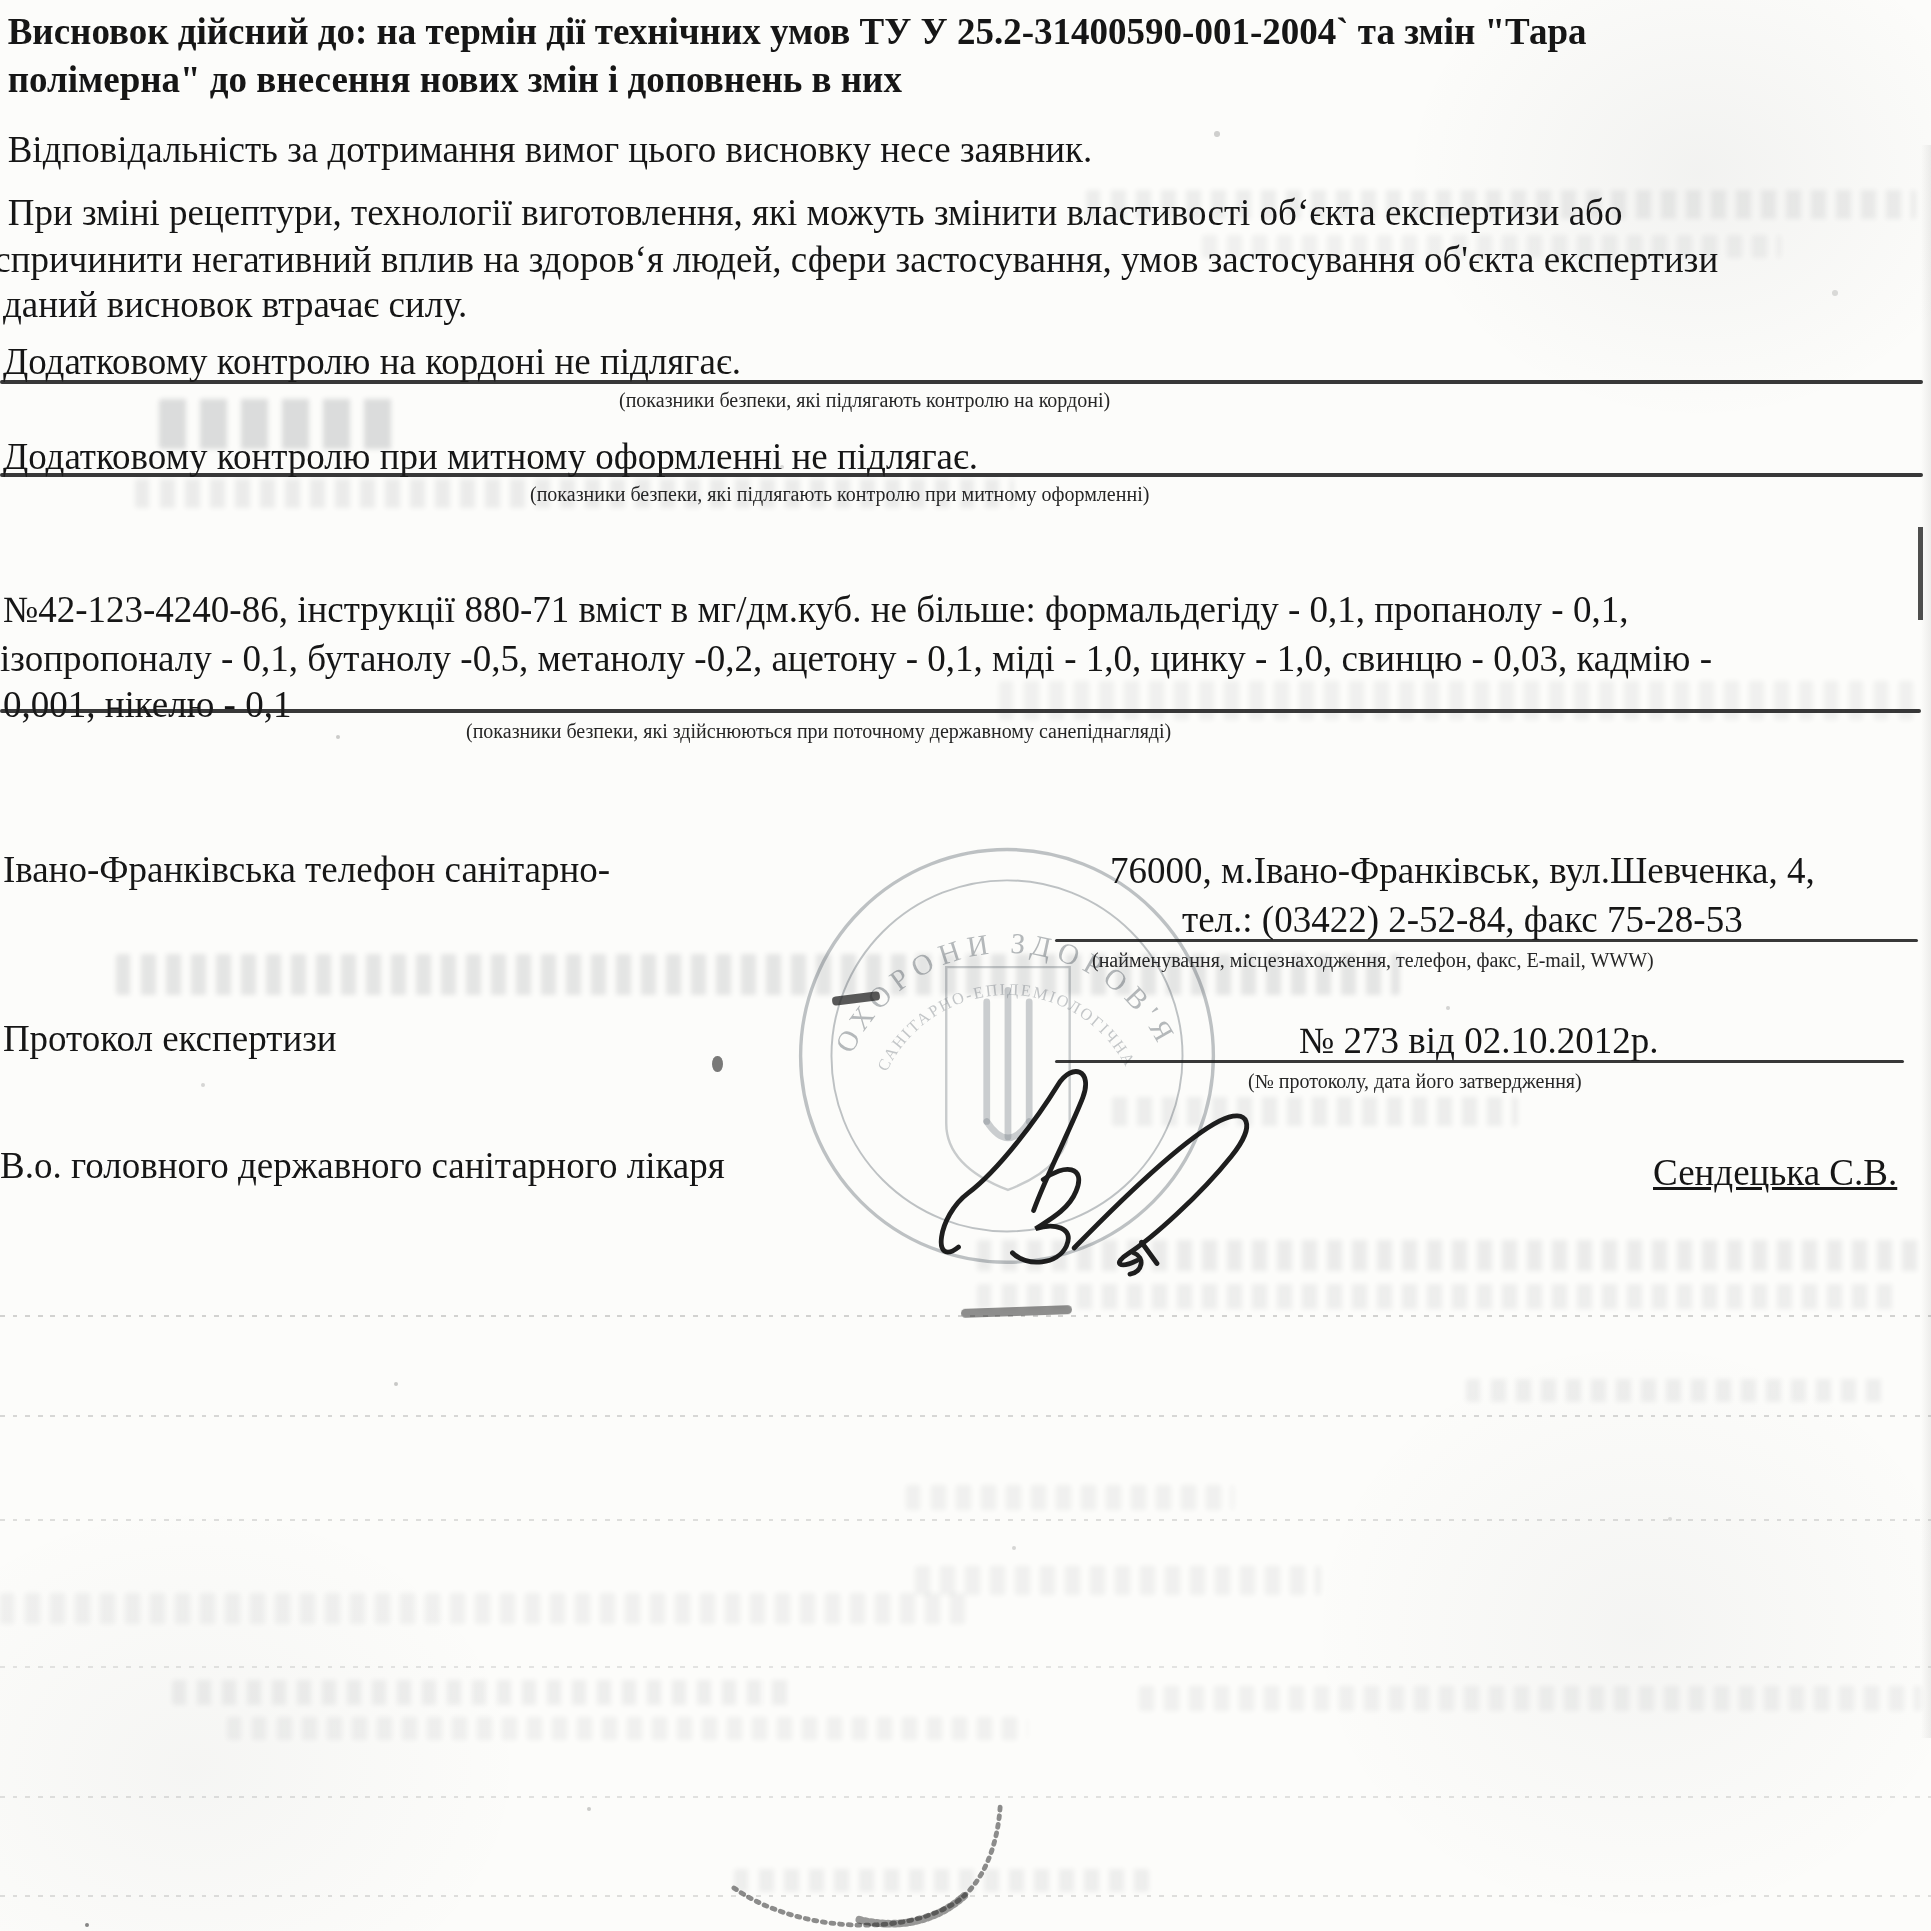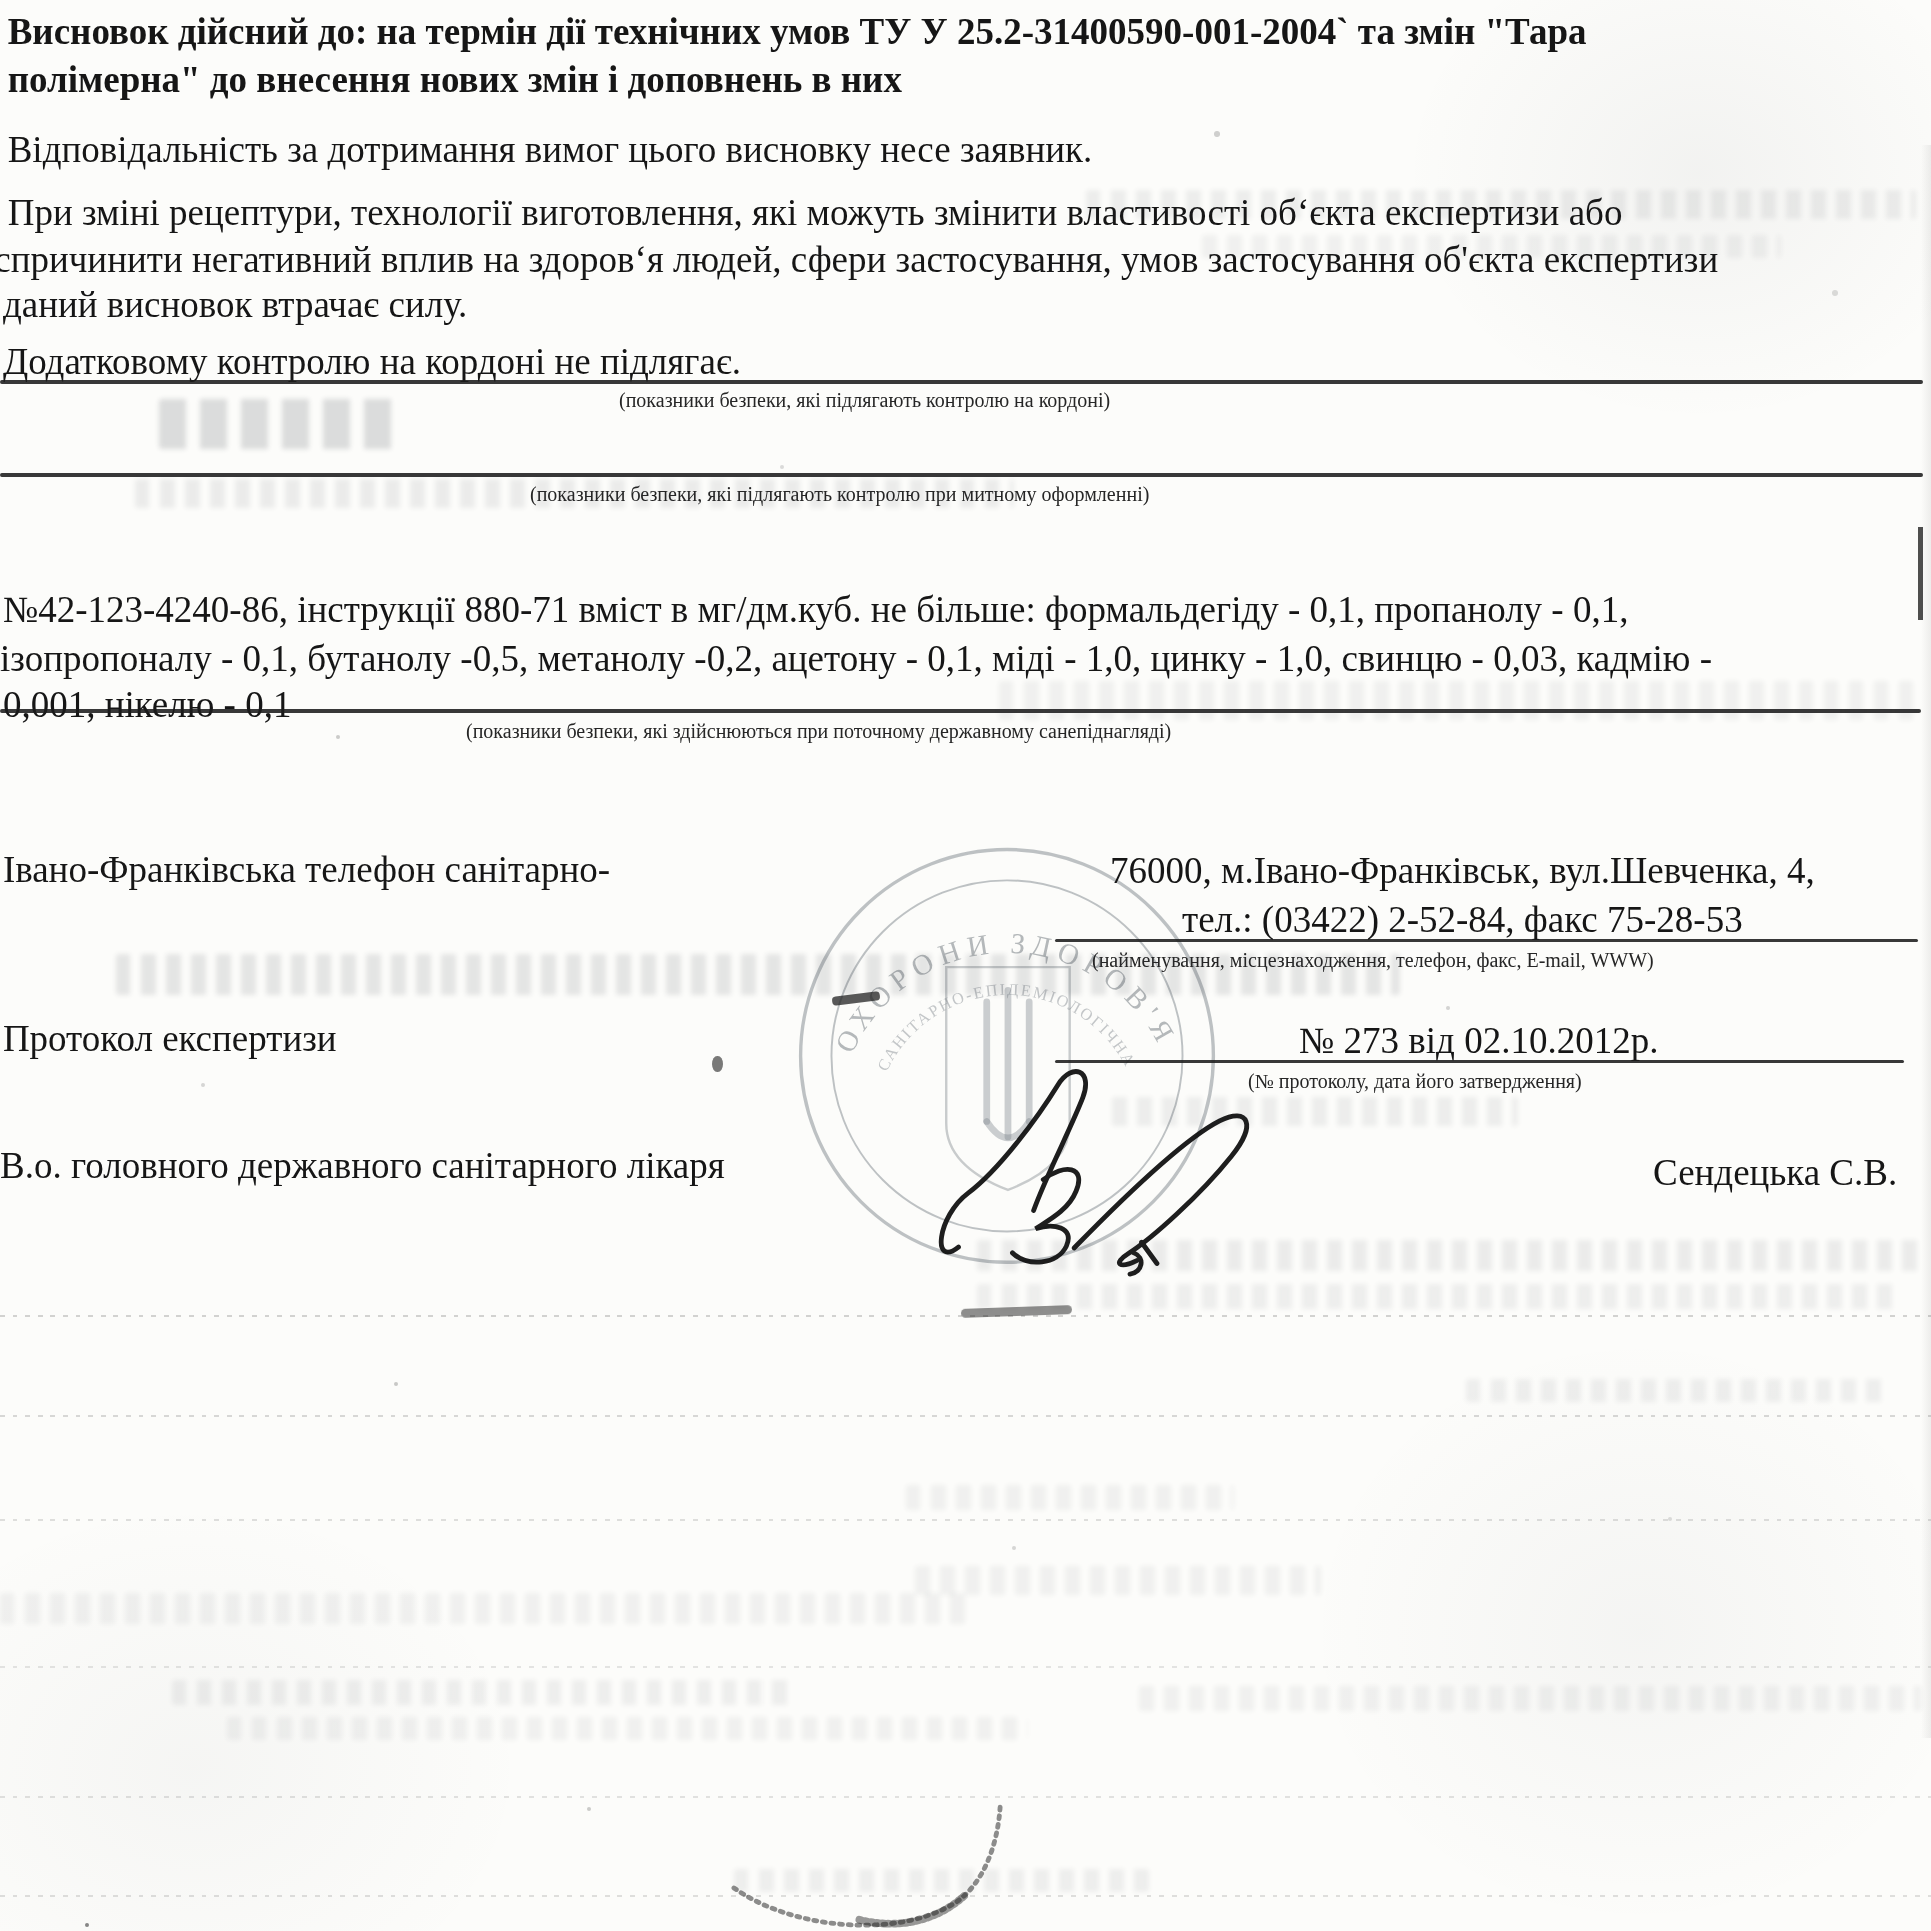--- a/index.html
+++ b/index.html
@@ -42,20 +42,21 @@
   <div class="abs t" style="left:7.7px; top:128px;">Відповідальність за дотримання вимог цього висновку несе заявник.</div>
 
   <div class="abs t" style="left:7.7px; top:191px;">При зміні рецептури, технології виготовлення, які можуть змінити властивості об‘єкта експертизи або</div>
   <div class="abs t" style="left:-5.8px; top:238px;">спричинити негативний вплив на здоров‘я людей, сфери застосування, умов застосування об'єкта експертизи</div>
   <div class="abs t" style="left:2.9px; top:283px;">даний висновок втрачає силу.</div>
 
   <div class="abs t" style="left:2.9px; top:340px;text-align:right;">Додатковому контролю на кордоні не підлягає.</div>
   <div class="rule" style="left:0; top:380px; width:1923px; height:3.9px;"></div>
   <div class="abs cap" style="left:619px; top:389px;">(показники безпеки, які підлягають контролю на кордоні)</div>
 
+  <div class="abs t" style="left:2.9px; top:435px;">Додатковому контролю при митному оформленні не підлягає.</div>
   <div class="rule" style="left:0; top:473px; width:1923px; height:3.9px;"></div>
   <div class="abs cap" style="left:530px; top:483px;">(показники безпеки, які підлягають контролю при митному оформленні)</div>
 
   <div class="abs t" style="left:2.9px; top:588px;">№42-123-4240-86, інструкції 880-71 вміст в мг/дм.куб. не більше: формальдегіду - 0,1,  пропанолу - 0,1,</div>
   <div class="abs t" style="left:0px; top:637px;">ізопропоналу - 0,1, бутанолу -0,5, метанолу -0,2,  ацетону - 0,1, міді - 1,0, цинку - 1,0, свинцю - 0,03, кадмію -</div>
   <div class="abs t" style="left:2.9px; top:683px;">0,001, нікелю - 0,1</div>
   <div class="rule" style="left:0; top:709px; width:1921px; height:3.9px;"></div>
   <div class="abs cap" style="left:466px; top:720px;">(показники безпеки, які здійснюються при поточному державному санепіднагляді)</div>
 
   <svg style="left:790px; top:836px;" width="434" height="434" viewBox="0 0 450 450">
@@ -85,21 +86,21 @@
   <div class="abs t" style="left:1182px; top:898px;">тел.: (03422) 2-52-84, факс 75-28-53</div>
   <div class="rule" style="left:1055px; top:939px; width:863px; height:2.9px;"></div>
   <div class="abs cap" style="left:1092px; top:949px;">(найменування, місцезнаходження, телефон, факс, E-mail, WWW)</div>
 
   <div class="abs t" style="left:2.9px; top:1017px;">Протокол експертизи</div>
   <div class="abs t" style="left:1299px; top:1019px;">№ 273 від 02.10.2012р.</div>
   <div class="rule" style="left:1055px; top:1060px; width:849px; height:2.9px;"></div>
   <div class="abs cap" style="left:1248px; top:1070px;">(№ протоколу, дата  його затвердження)</div>
 
   <div class="abs t" style="left:0px; top:1144px;">В.о. головного державного санітарного лікаря</div>
-  <div class="abs t" style="left:1653px; top:1151px;">Сендецька С.В.</div>
+  <div class="abs t" style="left:1653px; top:1151px;text-decoration:underline;">Сендецька С.В.</div>
 
   <svg style="left:929px; top:1064px;" width="348" height="212" viewBox="0 0 360 220">
     <g fill="none" stroke="#0c0c0c" stroke-width="5" stroke-linecap="round" opacity=".92">
       <path d="M 30 190 C 2 212, 8 158, 40 134 C 72 110, 112 56, 133 22 C 148 -2, 170 6, 159 35 C 148 64, 120 118, 108 152"></path>
       <path d="M 118 120 C 140 103, 163 106, 152 132 C 144 152, 122 163, 110 171 C 128 165, 151 169, 142 189 C 133 208, 102 211, 86 196"></path>
       <path d="M 150 191 C 190 150, 262 79, 301 59 C 331 44, 340 63, 313 96 C 281 136, 231 181, 206 197 C 190 207, 197 213, 215 204"></path>
       <path d="M 212 196 C 224 201, 221 216, 208 218 M 220 185 L 236 207"></path>
     </g>
   </svg>
 

